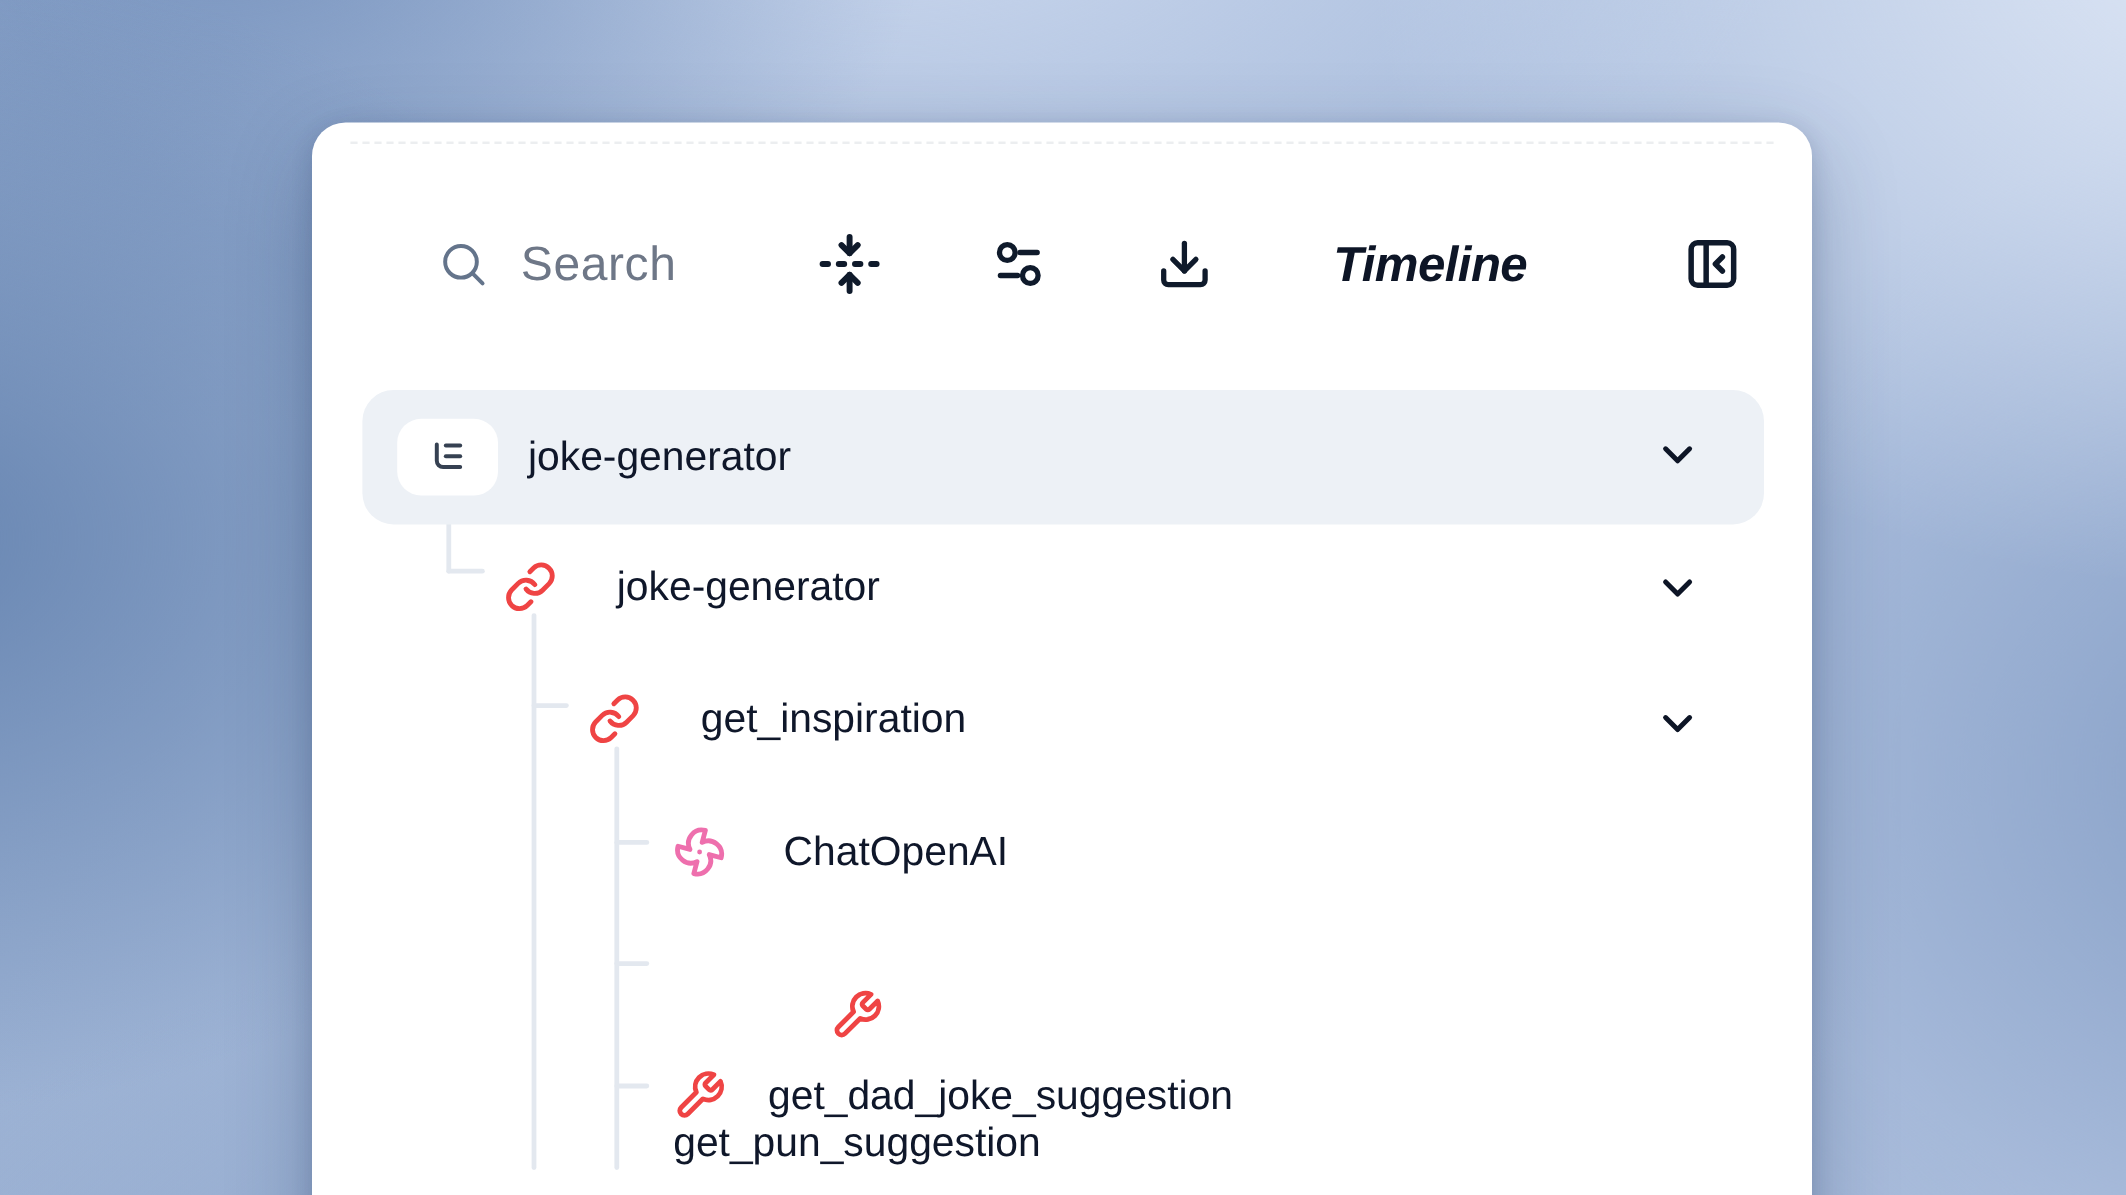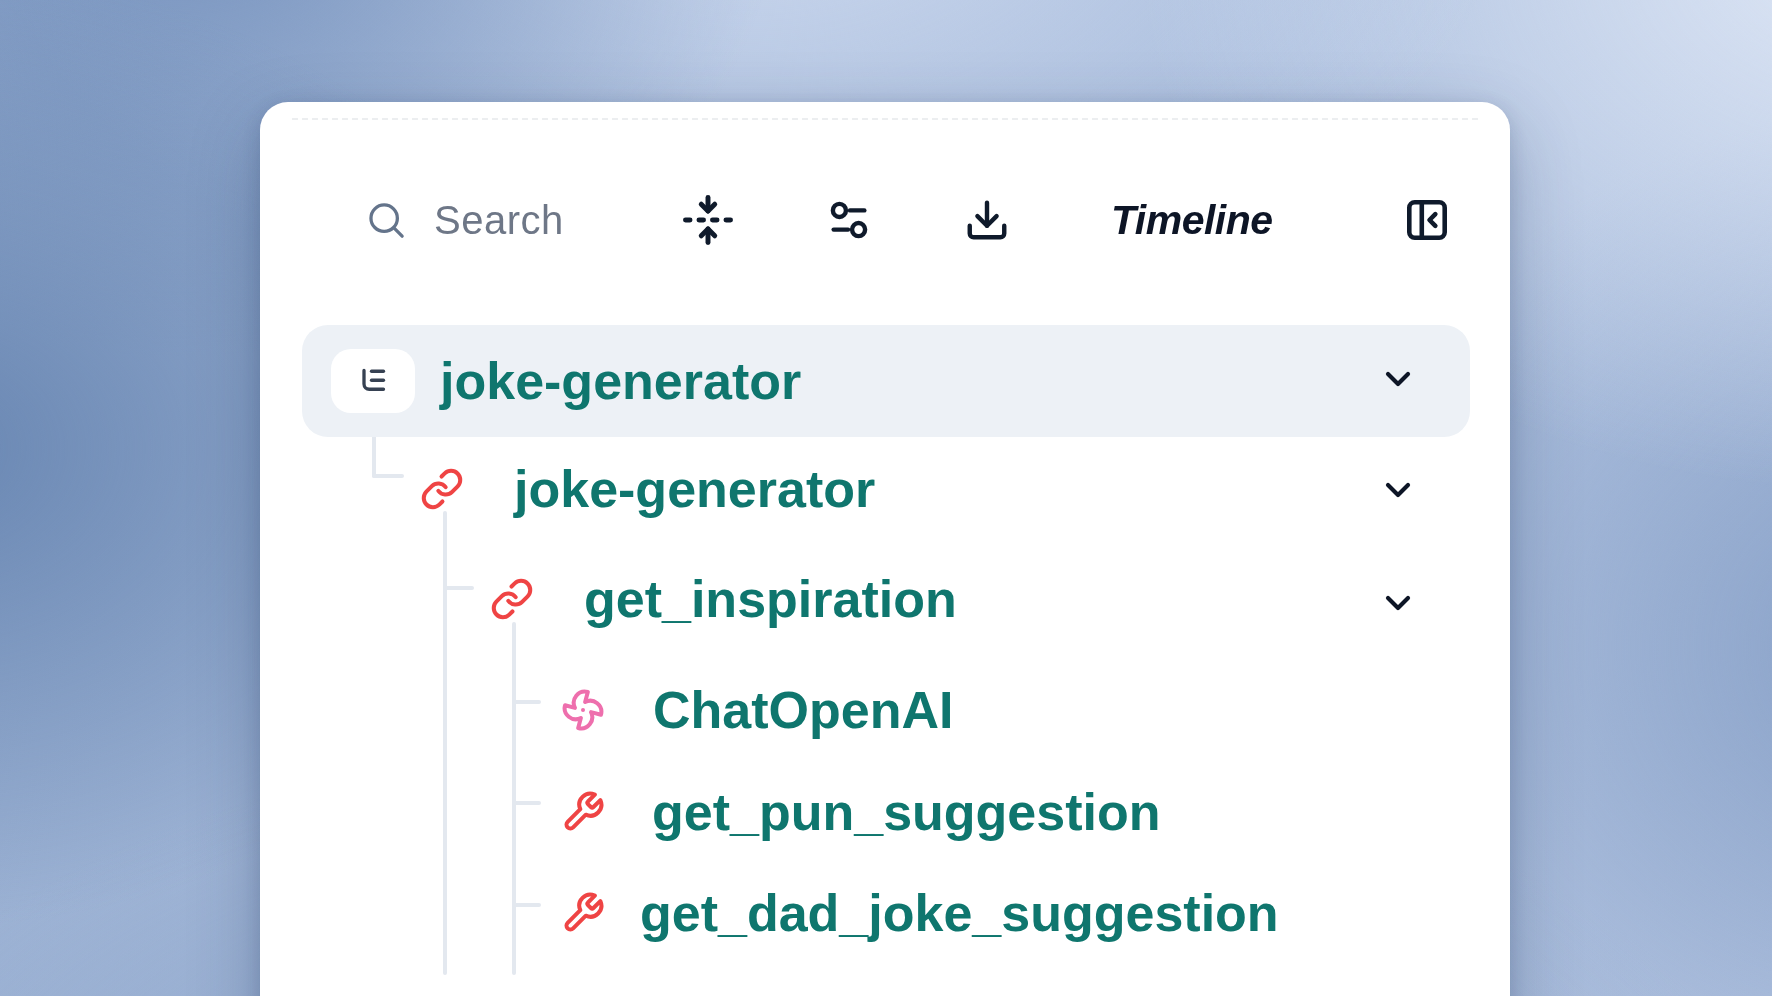--- a/index.html
+++ b/index.html
@@ -36,34 +36,34 @@
   .tb-fold    { left:421px; width:54px; }
   .tb-sliders { left:566px; width:46px; }
   .tb-download{ left:704px; width:46px; }
   .timeline-lbl{
     position:absolute; left:851px; top:0; height:52px; display:flex; align-items:center;
     font-size:41px; font-weight:700; color:#0d1526; letter-spacing:-.5px;font-style:italic;
   }
   .tb-panelclose{ left:1141px; width:52px; }
   
   .trow{ position:absolute; display:flex; align-items:center; cursor:pointer; }
-  .rlabel{ font-size:52px; font-weight:700; color:#0f766e; white-space:nowrap; }
+  .rlabel{ font-size:34px; font-weight:400; color:#0f172a; white-space:nowrap; }
   .r1{
     left:42px; top:223px; width:1168px; height:112px;
     background:#edf1f6; border-radius:26px; padding-left:29px; gap:25px;
   }
   .badge{
     width:84px; height:64px; background:#ffffff; border-radius:20px;
     display:flex; align-items:center; justify-content:center; flex:0 0 auto;
     color:#364152;
   }
   .r2{ left:160px; top:359px; height:56px; gap:50px; color:#ef4444; }
   .r3{ left:230px; top:469px; height:56px; gap:50px; color:#ef4444; }
   .r4{ left:301px; top:580px; height:56px; gap:48px; color:#ee6fad; }
-  .r5{ left:301px; top:682px; height:56px; gap:47px; color:#ef4444; }
+  .r5{ left:301px; top:722px; height:56px; gap:65px; color:#ef4444;flex-direction:column; }
   .r6{ left:301px; top:783px; height:56px; gap:35px; color:#ef4444; }
   .ric{ display:flex; align-items:center; justify-content:center; flex:0 0 auto; }
   .chev{
     position:absolute; left:1118px; width:40px; height:40px;
     background:none; border:none; cursor:pointer; color:#0d1526;
     display:flex; align-items:center; justify-content:center; padding:0;
   }
   .c1{ top:257px; } .c2{ top:368px; } .c3{ top:481px; }
   
   .gl{ position:absolute; background:#e3e8ef; border-radius:2px; }

